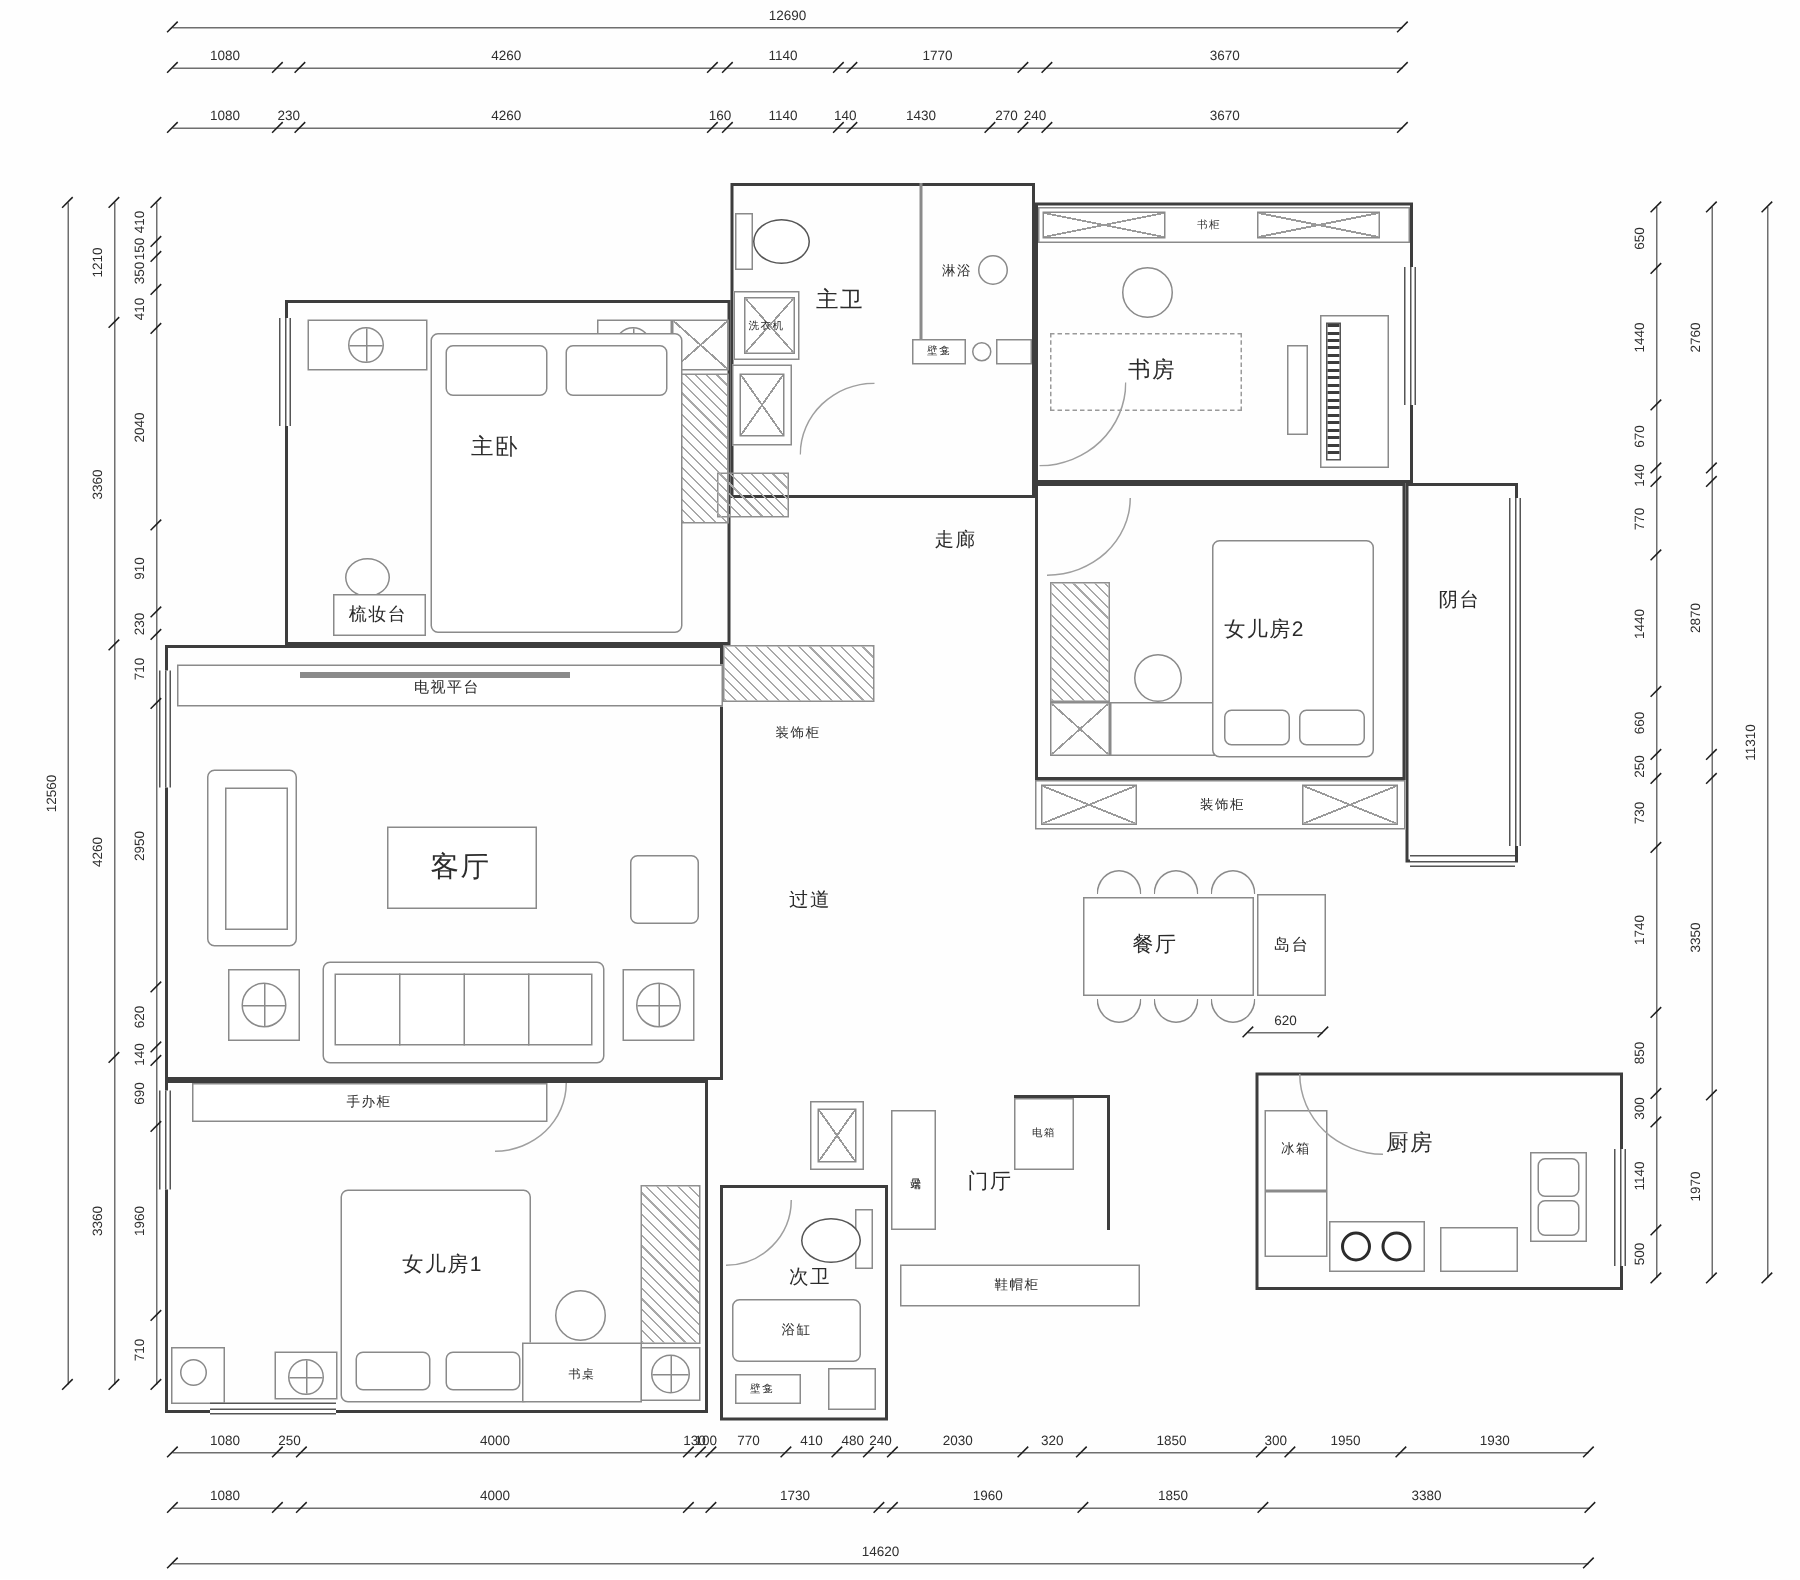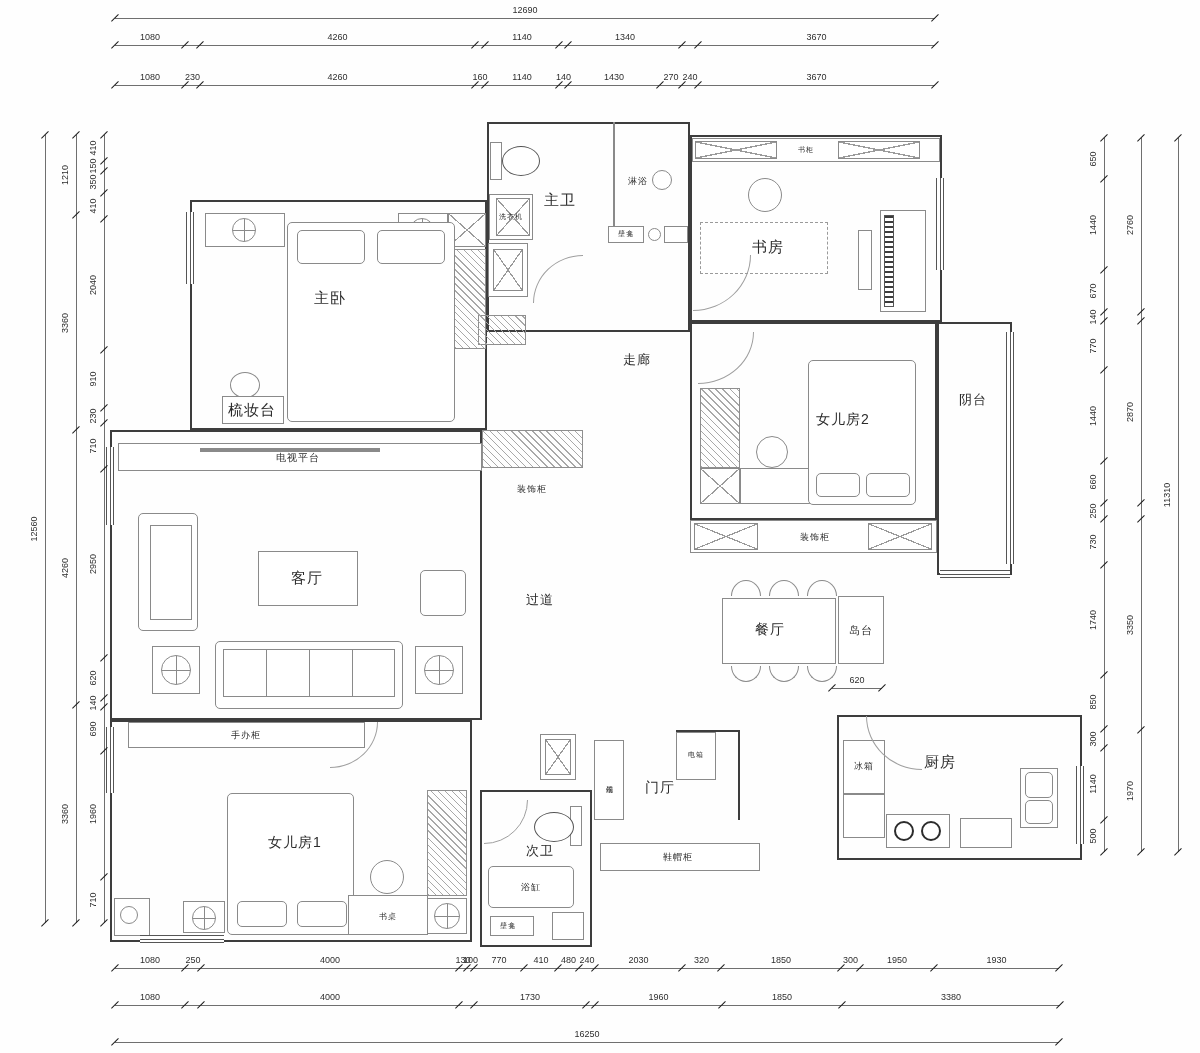--- a/index.html
+++ b/index.html
@@ -173,28 +173,28 @@
     <div class="shape door" style="left: 484px; top: 800px; width: 44px; height: 44px;">
       <div class="doorc" style="width: 88px; height: 88px; left: -44px; top: -44px;"></div>
     </div>
     <div class="label" style="left: 330px; top: 298px; font-size: 15px;">主卧</div>
     <div class="label" style="left: 560px; top: 200px; font-size: 15px;">主卫</div>
     <div class="label" style="left: 638px; top: 181px; font-size: 9px;">淋浴</div>
     <div class="label" style="left: 511px; top: 217px; font-size: 7px;">洗衣机</div>
     <div class="label" style="left: 626px; top: 234px; font-size: 7px;">壁龛</div>
     <div class="label" style="left: 768px; top: 247px; font-size: 15px;">书房</div>
     <div class="label" style="left: 806px; top: 150px; font-size: 7px;">书柜</div>
-    <div class="label" style="left: 252px; top: 410px; font-size: 15px;">梳妆台</div>
+    <div class="label" style="left: 252px; top: 410px; font-size: 12px;">梳妆台</div>
     <div class="label" style="left: 637px; top: 360px; font-size: 13px;">走廊</div>
     <div class="label" style="left: 843px; top: 420px; font-size: 14px;">女儿房2</div>
     <div class="label" style="left: 973px; top: 400px; font-size: 13px;">阴台</div>
     <div class="label" style="left: 532px; top: 489px; font-size: 9px;">装饰柜</div>
     <div class="label" style="left: 815px; top: 537px; font-size: 9px;">装饰柜</div>
     <div class="label" style="left: 298px; top: 458px; font-size: 10px;">电视平台</div>
-    <div class="label" style="left: 307px; top: 578px; font-size: 15px;">客厅</div>
+    <div class="label" style="left: 307px; top: 578px; font-size: 19px;">客厅</div>
     <div class="label" style="left: 540px; top: 600px; font-size: 13px;">过道</div>
     <div class="label" style="left: 770px; top: 630px; font-size: 14px;">餐厅</div>
     <div class="label" style="left: 861px; top: 630px; font-size: 11px;">岛台</div>
     <div class="label" style="left: 864px; top: 766px; font-size: 9px;">冰箱</div>
     <div class="label" style="left: 940px; top: 762px; font-size: 15px;">厨房</div>
     <div class="label" style="left: 660px; top: 788px; font-size: 14px;">门厅</div>
     <div class="label vert" style="left: 609px; top: 780px; font-size: 7px;">端景</div>
     <div class="label" style="left: 696px; top: 755px; font-size: 7px;">电箱</div>
     <div class="label" style="left: 678px; top: 857px; font-size: 9px;">鞋帽柜</div>
     <div class="label" style="left: 246px; top: 735px; font-size: 9px;">手办柜</div>
@@ -211,21 +211,21 @@
     <div class="tick" style="left: 115px; top: 45px;"></div>
     <div class="dim" style="left: 150px; top: 42px;">1080</div>
     <div class="tick" style="left: 185px; top: 45px;"></div>
     <div class="tick" style="left: 200px; top: 45px;"></div>
     <div class="dim" style="left: 337.5px; top: 42px;">4260</div>
     <div class="tick" style="left: 475px; top: 45px;"></div>
     <div class="tick" style="left: 485px; top: 45px;"></div>
     <div class="dim" style="left: 522px; top: 42px;">1140</div>
     <div class="tick" style="left: 559px; top: 45px;"></div>
     <div class="tick" style="left: 568px; top: 45px;"></div>
-    <div class="dim" style="left: 625px; top: 42px;">1340</div>
+    <div class="dim" style="left: 625px; top: 42px;">1770</div>
     <div class="tick" style="left: 682px; top: 45px;"></div>
     <div class="tick" style="left: 698px; top: 45px;"></div>
     <div class="dim" style="left: 816.5px; top: 42px;">3670</div>
     <div class="tick" style="left: 935px; top: 45px;"></div>
     <div class="shape dimline" style="left: 115px; top: 85px; width: 820px; height: 1px;"></div>
     <div class="tick" style="left: 115px; top: 85px;"></div>
     <div class="dim" style="left: 150px; top: 82px;">1080</div>
     <div class="tick" style="left: 185px; top: 85px;"></div>
     <div class="dim" style="left: 192.5px; top: 82px;">230</div>
     <div class="tick" style="left: 200px; top: 85px;"></div>
@@ -379,19 +379,19 @@
     <div class="tick" style="left: 586px; top: 1005px;"></div>
     <div class="tick" style="left: 595px; top: 1005px;"></div>
     <div class="dim" style="left: 658.5px; top: 1002px;">1960</div>
     <div class="tick" style="left: 722px; top: 1005px;"></div>
     <div class="dim" style="left: 782px; top: 1002px;">1850</div>
     <div class="tick" style="left: 842px; top: 1005px;"></div>
     <div class="dim" style="left: 951px; top: 1002px; text-align: center;">3380</div>
     <div class="tick" style="left: 1060px; top: 1005px;"></div>
     <div class="shape dimline" style="left: 115px; top: 1042px; width: 944px; height: 1px;"></div>
     <div class="tick" style="left: 115px; top: 1042px;"></div>
-    <div class="dim" style="left: 587px; top: 1039px;">16250</div>
+    <div class="dim" style="left: 587px; top: 1039px;">14620</div>
     <div class="tick" style="left: 1059px; top: 1042px;"></div>
     <div class="shape dimline" style="left: 832px; top: 688px; width: 50px; height: 1px;"></div>
     <div class="tick" style="left: 832px; top: 688px;"></div>
     <div class="dim" style="left: 857px; top: 685px;">620</div>
     <div class="tick" style="left: 882px; top: 688px;"></div>
   </div>
 
 </body></html>

